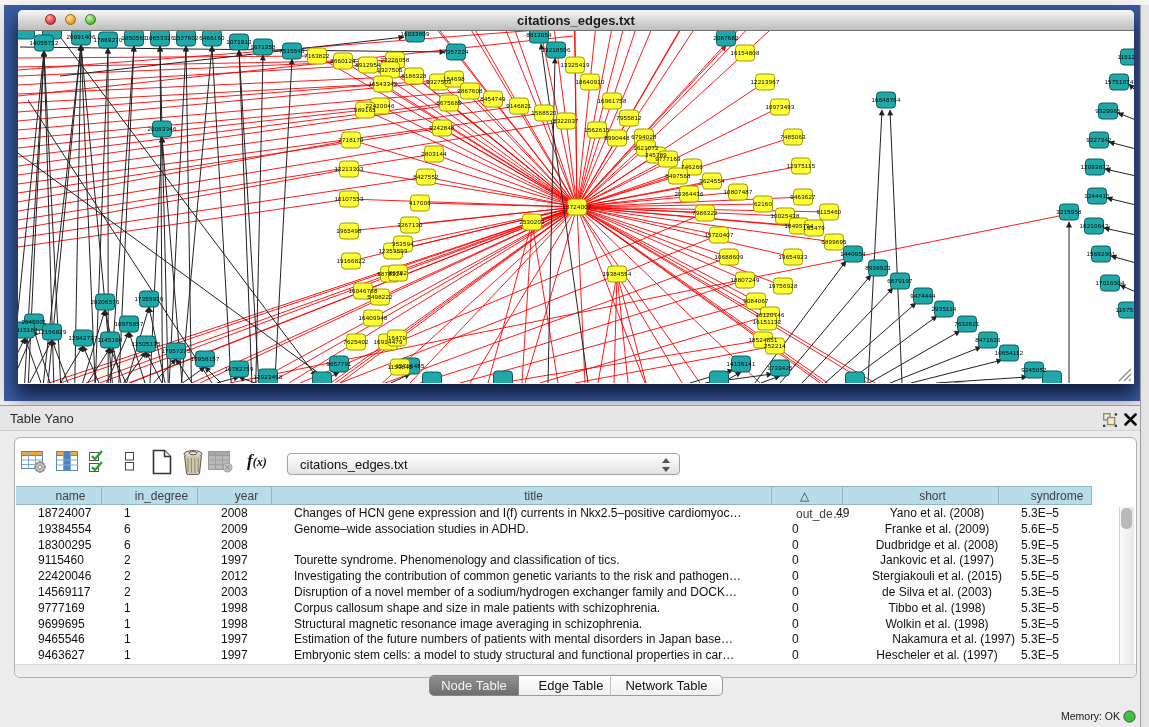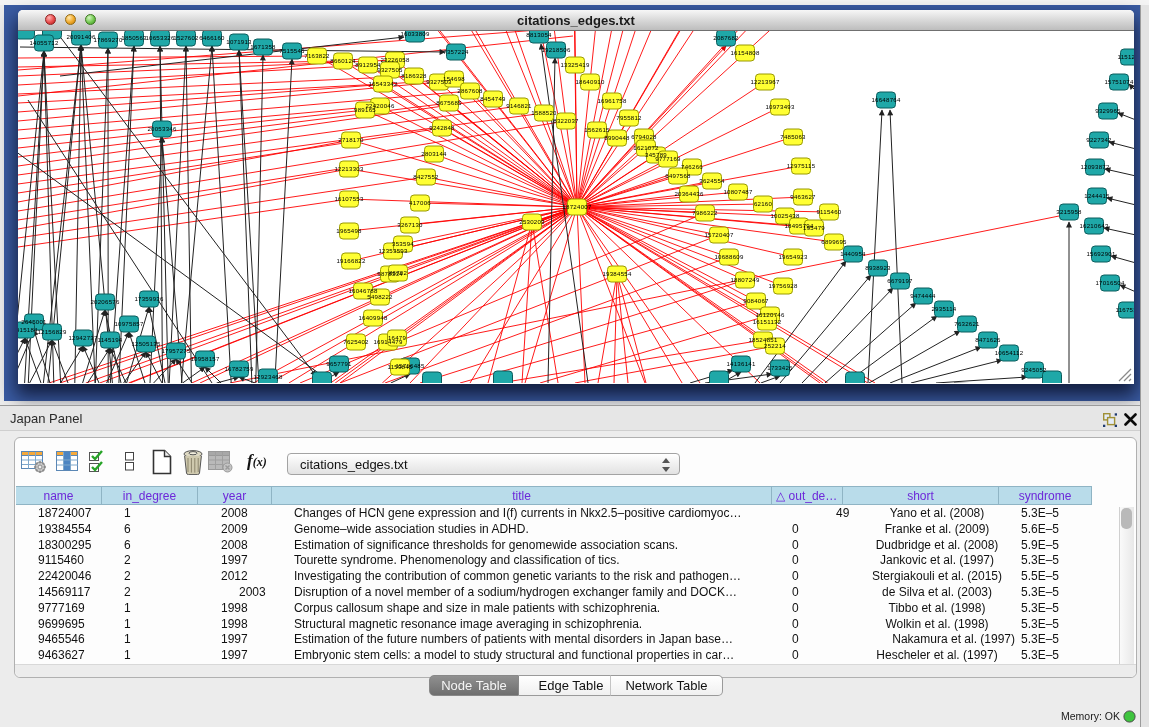--- a/index.html
+++ b/index.html
@@ -10,21 +10,21 @@
   box-shadow:0 10px 18px 2px rgba(5,10,30,0.75); background:#fff; }
 #titlebar { position:absolute; left:0; top:0; width:1116px; height:21px; border-radius:5px 5px 0 0;
   background:linear-gradient(#f7f7f7,#d6d6d6 55%,#bdbdbd); border-bottom:1px solid #707070;
   text-align:center; font-size:13px; font-weight:bold; color:#1a1a1a; line-height:21px; }
 .tl { position:absolute; top:15px; width:11px; height:11px; border-radius:50%; }
 #tpheadbar { position:absolute; left:0; top:405px; width:1140px; height:26px; background:#e6e6e6;
   border-top:1px solid #9a9a9a; border-bottom:1px solid #cfcfcf; font-size:13px; color:#2a2a2a; line-height:26px; }
 #container { position:absolute; left:14px; top:437px; width:1123px; height:241px; background:#fdfdfd;
   border:1px solid #b0b0b0; border-radius:6px; }
 .hcell { position:absolute; top:486px; height:19px; background:#b9dcea; border-right:1px solid #8fb4c4;
-  border-top:1px solid #8fb4c4; border-bottom:1px solid #8fb4c4; font-size:12px; color:#6d28d9; text-align:center; line-height:18px; }
+  border-top:1px solid #8fb4c4; border-bottom:1px solid #8fb4c4; font-size:12px; color:#404040; text-align:center; line-height:18px;padding-left:24px; }
 .trow { position:absolute; left:16px; width:1104px; height:15.8px; font-size:12px; color:#111; }
 .trow span { position:absolute; top:0; line-height:15.8px; white-space:nowrap; }
 .tab { position:absolute; top:675px; height:21px; font-size:13px; text-align:center; line-height:20px; }
 #vscroll { position:absolute; left:1119px; top:507px; width:15px; height:157px; background:linear-gradient(90deg,#fafafa,#e8e8e8); border-left:1px solid #d0d0d0; }
 #vthumb { position:absolute; left:1121px; top:508px; width:11px; height:21px; background:#b9b9b9; border-radius:5px; }
 #hstrip { position:absolute; left:15px; top:664px; width:1121px; height:13px; background:#ececec; border-top:1px solid #d8d8d8; border-radius:0 0 6px 6px; }
 .icon { position:absolute; top:449px; }
 </style></head>
 <body>
 <div id="topstrip"></div>
@@ -576,21 +576,21 @@
 <text x="783" y="288.3" text-anchor="middle" letter-spacing="0.25">19756928</text>
 <text x="577" y="209.3" text-anchor="middle" letter-spacing="0.25">18724007</text>
 </g>
 <g stroke="#8a8a8a" stroke-width="1.2">
 <line x1="1119" y1="381" x2="1131" y2="369"></line>
 <line x1="1124" y1="381" x2="1131" y2="374"></line>
 <line x1="1129" y1="381" x2="1131" y2="379"></line>
 </g>
 </svg>
 <div id="rightstrip"></div>
-<div id="tpheadbar"><span style="margin-left:10px">Japan Panel</span>
+<div id="tpheadbar"><span style="margin-left:10px">Table Yano</span>
   <svg style="position:absolute;left:1103px;top:7px" width="14" height="14" viewBox="0 0 14 14">
     <rect x="0.7" y="0.7" width="6.2" height="6.2" fill="#e4ecf7" stroke="#a09035" stroke-width="1.4"></rect>
     <rect x="4.6" y="4.6" width="7" height="7" fill="#e4ecf7" stroke="#a09035" stroke-width="1.4"></rect>
     <rect x="11.7" y="0.3" width="2.3" height="2.3" fill="#1e3a6e"></rect>
     <rect x="0" y="11.7" width="2.3" height="2.3" fill="#1e3a6e"></rect>
     <rect x="11.7" y="11.7" width="2.3" height="2.3" fill="#1e3a6e"></rect>
   </svg>
   <svg style="position:absolute;left:1124px;top:7px" width="13" height="13" viewBox="0 0 13 13">
     <path d="M1.5 1.5 L11.5 11.5 M11.5 1.5 L1.5 11.5" stroke="#0a0a0a" stroke-width="2.6" stroke-linecap="round"></path>
   </svg>
@@ -672,21 +672,20 @@
     <span style="left:205px">2009</span>
 <span style="left:278px">Genome–wide association studies in ADHD.</span>
     <span style="left:776px">0</span>
 <span style="left:843px;width:156px;text-align:center">Franke et al. (2009)</span>
     <span style="left:1005px">5.6E–5</span>
   </div>
 <div class="trow" style="top:537.6px">
 <span style="left:22px">18300295</span>
     <span style="left:108px">6</span>
     <span style="left:205px">2008</span>
-<span style="left:278px">Estimation of significance thresholds for genomewide association scans.</span>
     <span style="left:776px">0</span>
 <span style="left:843px;width:156px;text-align:center">Dudbridge et al. (2008)</span>
     <span style="left:1005px">5.9E–5</span>
   </div>
 <div class="trow" style="top:553.4px">
 <span style="left:22px">9115460</span>
     <span style="left:108px">2</span>
     <span style="left:205px">1997</span>
 <span style="left:278px">Tourette syndrome. Phenomenology and classification of tics.</span>
     <span style="left:776px">0</span>
@@ -698,21 +697,21 @@
     <span style="left:108px">2</span>
     <span style="left:205px">2012</span>
 <span style="left:278px">Investigating the contribution of common genetic variants to the risk and pathogen…</span>
     <span style="left:776px">0</span>
 <span style="left:843px;width:156px;text-align:center">Stergiakouli et al. (2015)</span>
     <span style="left:1005px">5.5E–5</span>
   </div>
 <div class="trow" style="top:585.0px">
 <span style="left:22px">14569117</span>
     <span style="left:108px">2</span>
-    <span style="left:223px">2003</span>
+    <span style="left:205px">2003</span>
 <span style="left:278px">Disruption of a novel member of a sodium/hydrogen exchanger family and DOCK…</span>
     <span style="left:776px">0</span>
 <span style="left:843px;width:156px;text-align:center">de Silva et al. (2003)</span>
     <span style="left:1005px">5.3E–5</span>
   </div>
 <div class="trow" style="top:600.8px">
 <span style="left:22px">9777169</span>
     <span style="left:108px">1</span>
     <span style="left:205px">1998</span>
 <span style="left:278px">Corpus callosum shape and size in male patients with schizophrenia.</span>

